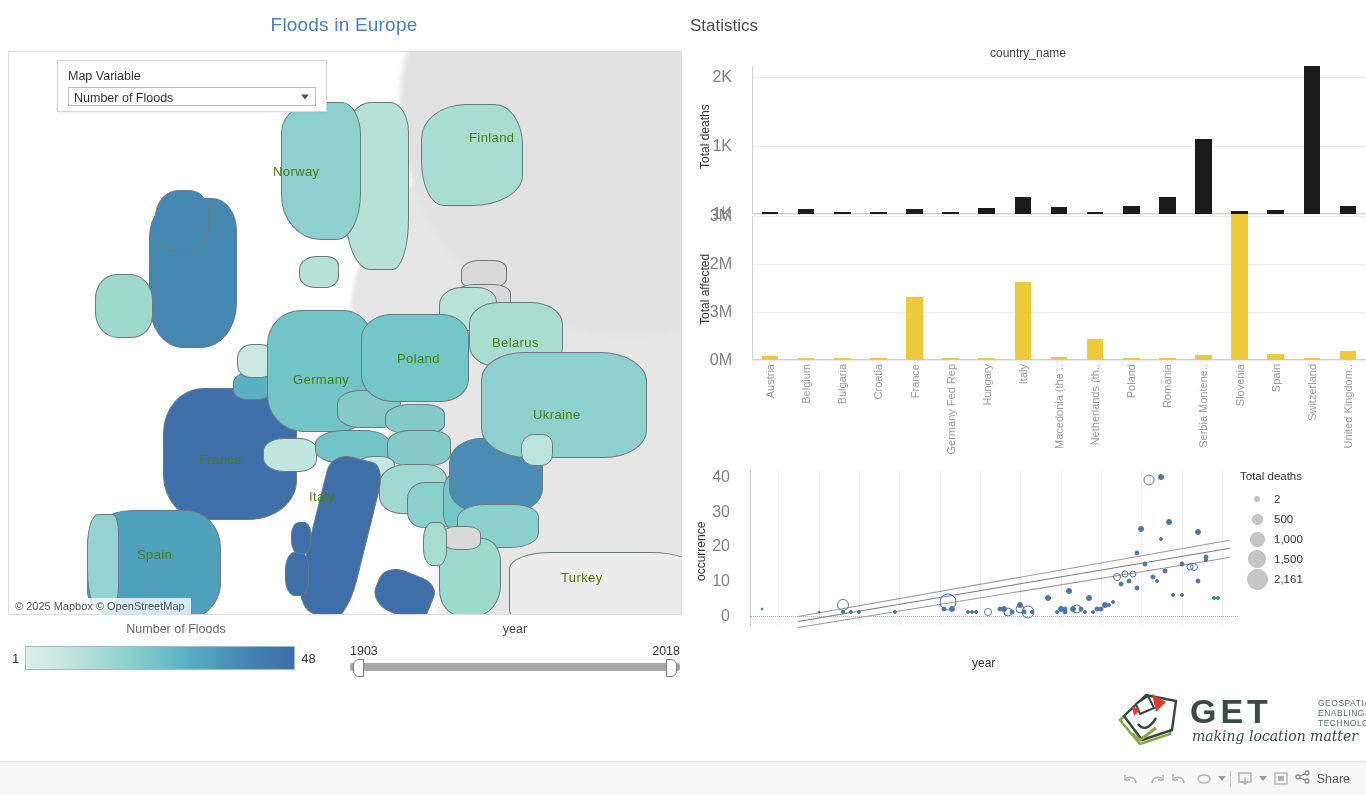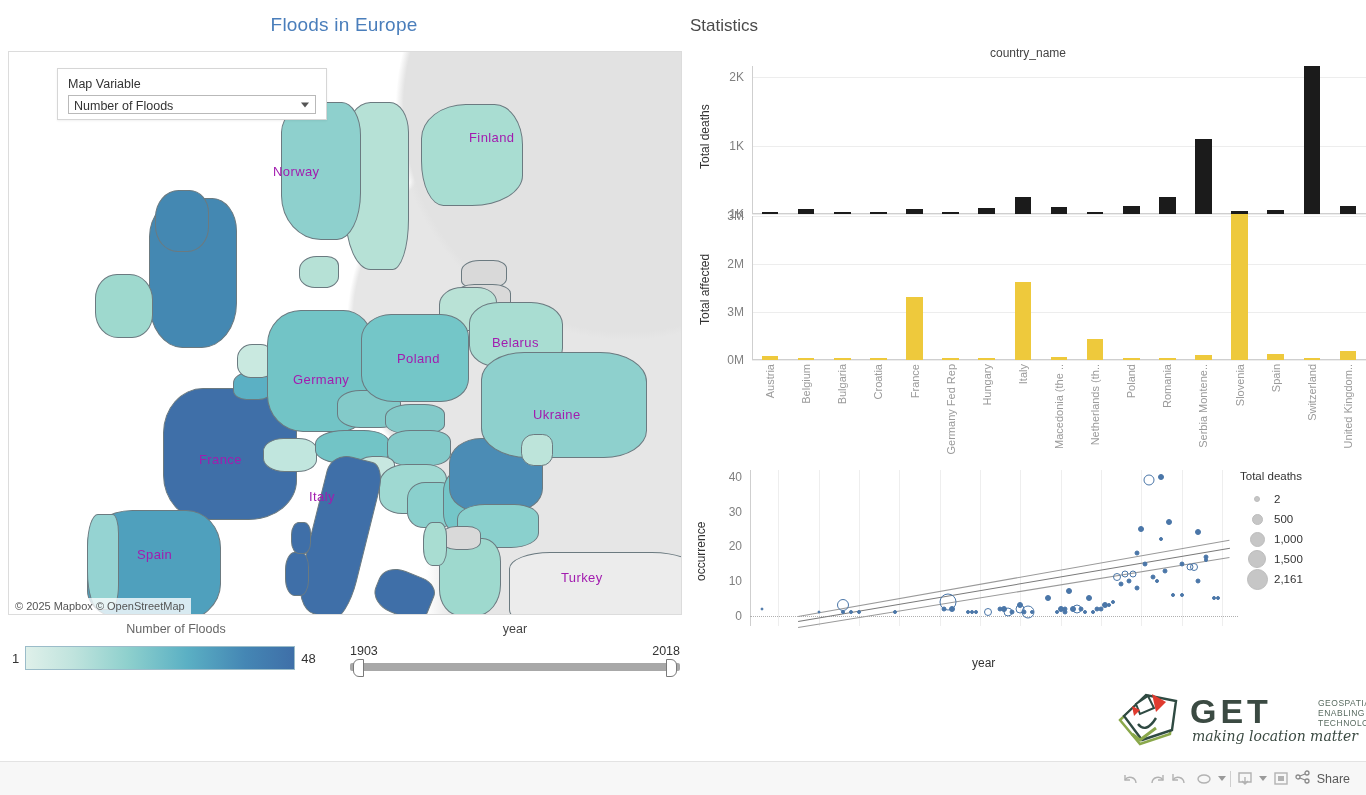--- a/index.html
+++ b/index.html
@@ -34,32 +34,32 @@
   .water { position: absolute; inset: 0; background: #ffffff; }
   .outside {
     position: absolute; inset: 0;
     background:
       radial-gradient(circle at 92% 10%, #e2e2e2 0 28%, transparent 29%),
       radial-gradient(circle at 78% 48%, #e6e6e6 0 30%, transparent 31%),
       linear-gradient(90deg, transparent 0 62%, #e6e6e6 66% 100%);
   }
   .cc { position: absolute; border: 1px solid #6b7a80; }
   .maplabel {
-    position: absolute; color: #a21caf; font-size: 13px;
+    position: absolute; color: #4d7c0f; font-size: 13px;
     letter-spacing: .4px; pointer-events: none; white-space: nowrap;
   }
   .attrib {
     position: absolute; left: 0; bottom: 0;
     background: rgba(255,255,255,.78);
     font-size: 11px; color: #555; padding: 2px 6px;
   }
 
   
   .mapvar-box {
-    position: absolute; left: 48px; top: 16px;
+    position: absolute; left: 48px; top: 8px;
     width: 270px; height: 52px;
     background: #ffffff; border: 1px solid #d6d6d6;
     box-shadow: 0 1px 2px rgba(0,0,0,.06);
     padding: 8px 10px 0 10px; box-sizing: border-box;
   }
   .mapvar-label { font-size: 12.5px; color: #333; margin-bottom: 4px; }
   .mapvar-select {
     position: relative; height: 19px; border: 1px solid #b9b9b9;
     background: #fff; font-size: 12.5px; color: #333;
     padding: 2px 22px 0 5px; box-sizing: border-box;
@@ -129,21 +129,21 @@
   .chart-block { position: absolute; }
   .axis-title-v {
     position: absolute; font-size: 12px; color: #333;
     writing-mode: vertical-rl; transform: rotate(180deg);
     text-align: center;
   }
   .chart-top-title {
     position: absolute; font-size: 12px; color: #444; text-align: center; width: 100%;
   }
   .tick-y {
-    position: absolute; right: 4px; font-size: 12px; color: #808080;
+    position: absolute; right: 16px; font-size: 16px; color: #808080;
     transform: translateY(-50%); text-align: right;
   }
   .plot { position: absolute; background: #fff; }
   .gridline { position: absolute; left: 0; right: 0; height: 1px; background: #ededed; }
   .axisline { position: absolute; background: #cfcfcf; }
   .bar { position: absolute; bottom: 0; }
   .bar-deaths { background: #1b1b1b; }
   .bar-affected { background: #eec93c; }
   .catlabel {
     position: absolute; font-size: 11px; color: #9a9a9a;

